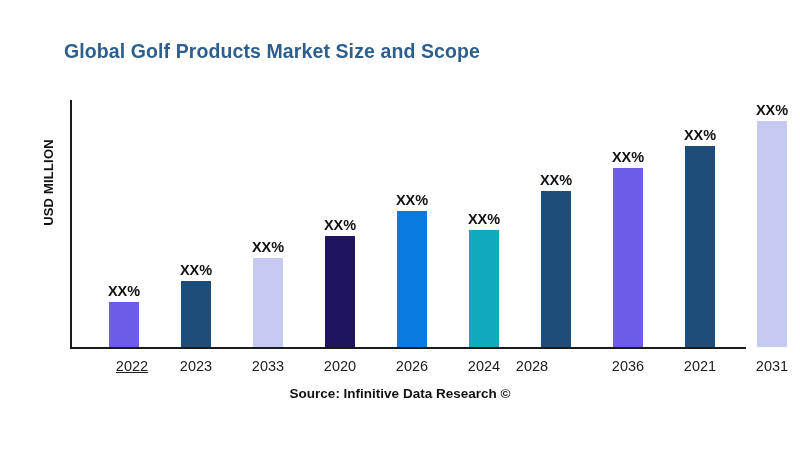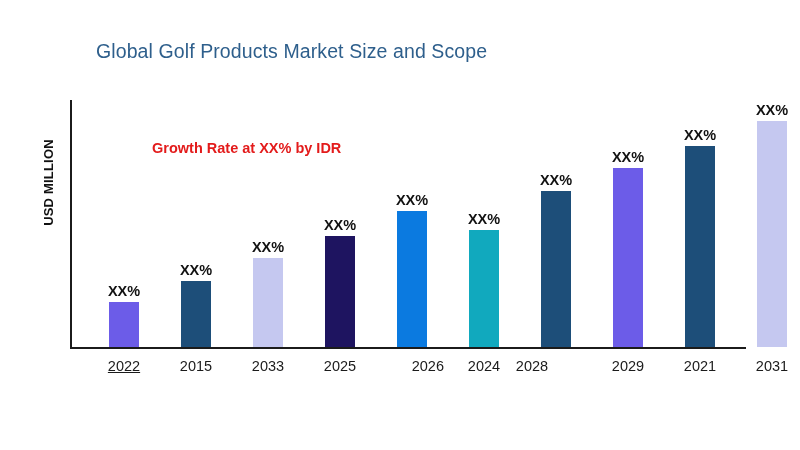--- a/index.html
+++ b/index.html
@@ -19,24 +19,24 @@
     position: absolute;
     left: 0;
     top: 0;
     width: 800px;
     height: 450px;
   }
 
   
   #chart-title {
     position: absolute;
-    left: 96px;
+    left: 64px;
     top: 40px;
     font-size: 19.5px;
-    font-weight: normal;
+    font-weight: bold;
     color: #2E5F8C;
     letter-spacing: 0.1px;
     white-space: nowrap;
   }
 
   
   #y-axis-label {
     position: absolute;
     left: -12px;
     top: 175px;
@@ -140,21 +140,20 @@
 <div id="chart-root">
 
   <div id="chart-title">Global Golf Products Market Size and Scope</div>
 
   <div id="y-axis-label">USD MILLION</div>
 
   <div id="plot-area">
     <div id="axis-y-line"></div>
     <div id="axis-x-line"></div>
 
-    <div id="growth-annotation">Growth Rate at XX% by IDR</div>
 
     <div id="bars-layer">
         <div class="bar-group" style="left: 22px; height: 71px;">
           <div class="bar-rect" style="height: 45px; background: rgb(108, 92, 232);"></div>
           <div class="bar-value-label" style="bottom: 48px;">XX%</div>
         </div>
         <div class="bar-group" style="left: 94px; height: 92px;">
           <div class="bar-rect" style="height: 66px; background: rgb(29, 78, 121);"></div>
           <div class="bar-value-label" style="bottom: 69px;">XX%</div>
         </div>
@@ -187,26 +186,27 @@
           <div class="bar-value-label" style="bottom: 204px;">XX%</div>
         </div>
         <div class="bar-group" style="left: 670px; height: 252px;">
           <div class="bar-rect" style="height: 226px; background: rgb(197, 200, 240);"></div>
           <div class="bar-value-label" style="bottom: 229px;">XX%</div>
         </div>
       </div>
   </div>
 
   <div id="x-tick-layer">
-      <div class="x-tick-label" style="left: 92px; text-decoration: underline;">2022</div>
-      <div class="x-tick-label" style="left: 164px;">2015</div>
+      <div class="x-tick-label" style="left: 100px; text-decoration: underline;">2022</div>
+      <div class="x-tick-label" style="left: 164px;">2023</div>
       <div class="x-tick-label" style="left: 236px;">2033</div>
-      <div class="x-tick-label" style="left: 308px;">2025</div>
-      <div class="x-tick-label" style="left: 380px; text-align: right;">2026</div>
+      <div class="x-tick-label" style="left: 308px;">2020</div>
+      <div class="x-tick-label" style="left: 380px;">2026</div>
       <div class="x-tick-label" style="left: 452px;">2024</div>
       <div class="x-tick-label" style="left: 500px;">2028</div>
-      <div class="x-tick-label" style="left: 596px;">2029</div>
+      <div class="x-tick-label" style="left: 596px;">2036</div>
       <div class="x-tick-label" style="left: 668px;">2021</div>
       <div class="x-tick-label" style="left: 740px;">2031</div>
     </div>
 
+  <div id="source-note">Source: Infinitive Data Research ©</div>
 
 </div>
 
 </body></html>

